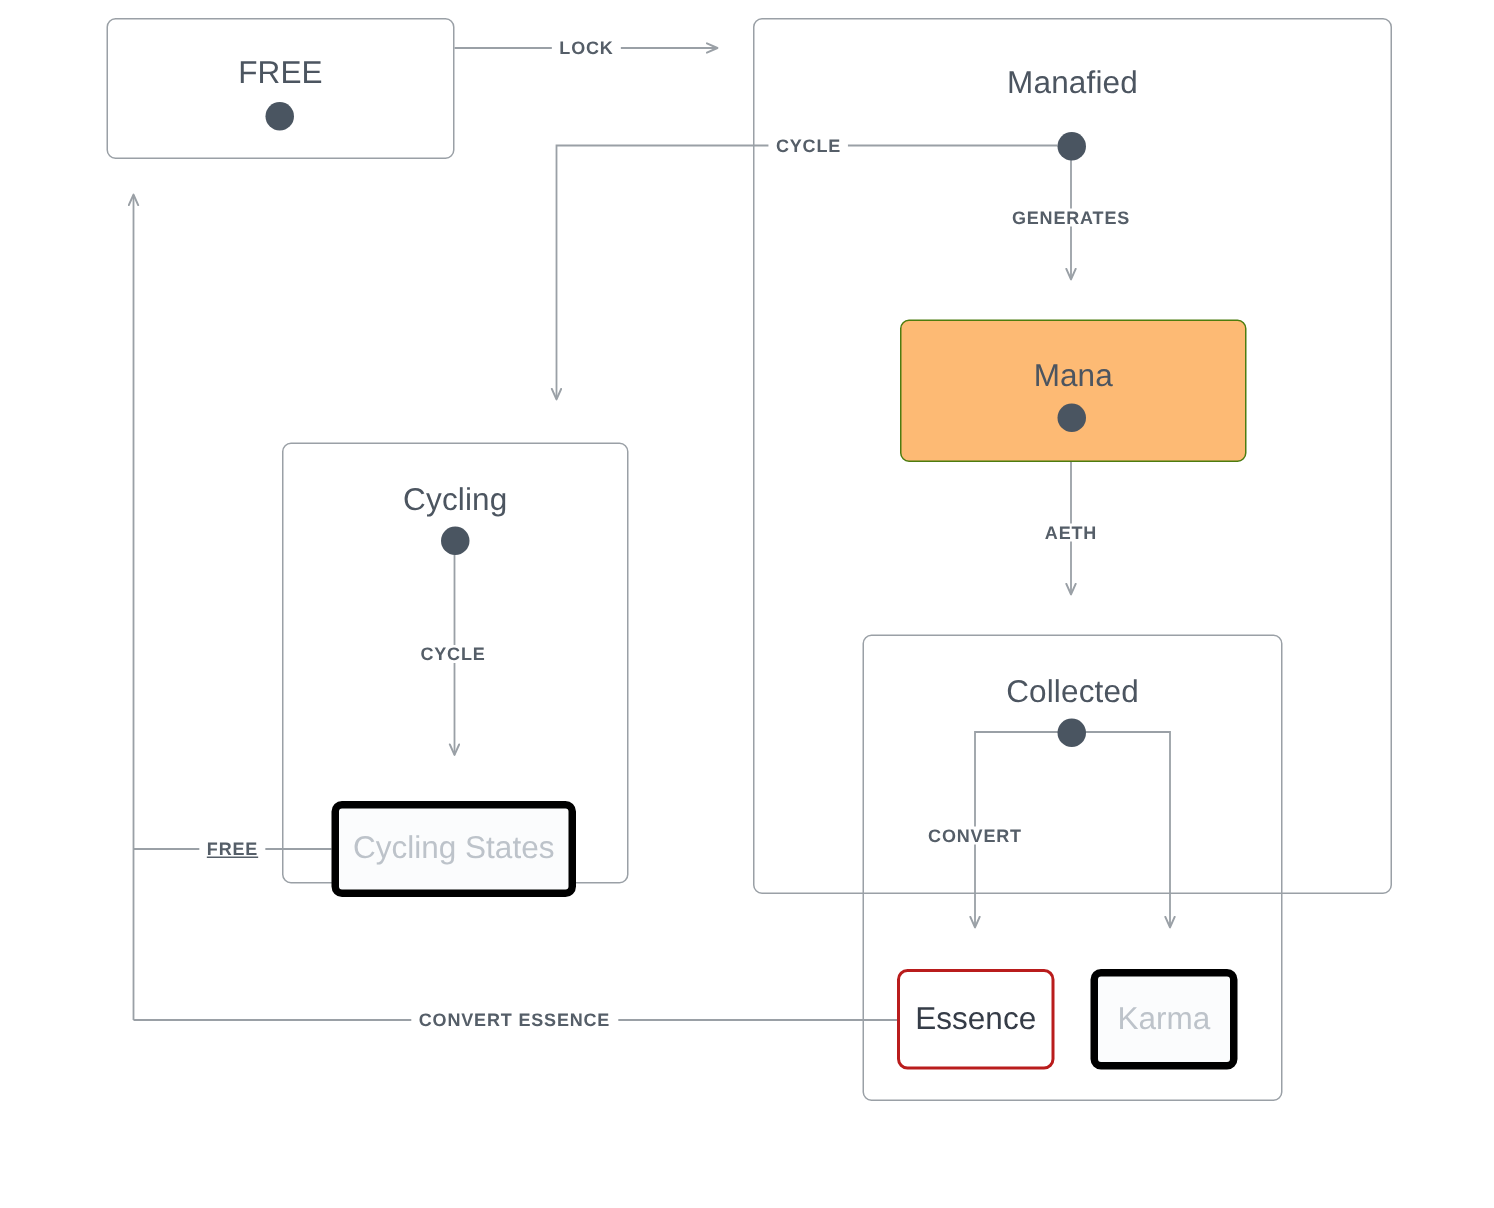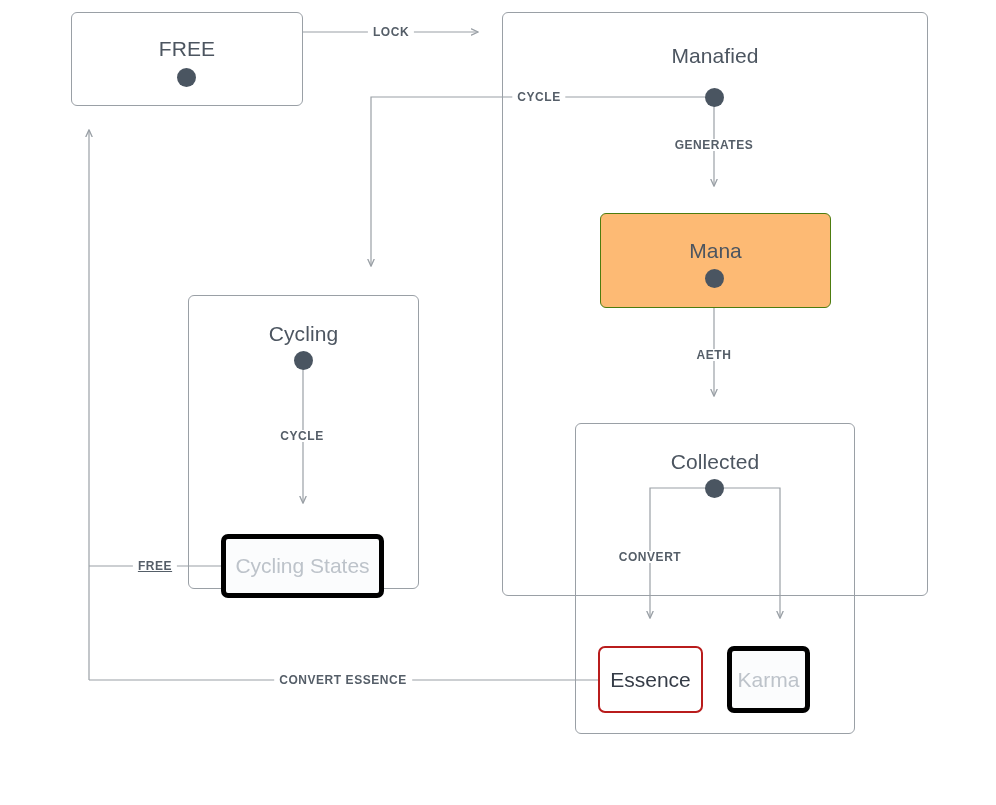--- a/index.html
+++ b/index.html
@@ -169,21 +169,21 @@
 
   <div class="group" style="left:575px; top:423px; width:280px; height:311px;">
     <div class="group-title" style="top:26px;">Collected</div>
   </div>
   <div class="dot" style="left:705px; top:479px;"></div>
 
   <div class="leaf active" style="left:598px; top:646px; width:105px; height:67px;">
     <span>Essence</span>
   </div>
 
-  <div class="leaf muted" style="left:727px; top:646px; width:83px; height:67px;">
+  <div class="leaf muted" style="left:727px; top:646px; width:98px; height:67px;">
     <span>Karma</span>
   </div>
 
   <div class="group" style="left:188px; top:295px; width:231px; height:294px;">
     <div class="group-title" style="top:26px;">Cycling</div>
   </div>
   <div class="dot" style="left:294px; top:351px;"></div>
 
   <div class="leaf muted" style="left:221px; top:534px; width:163px; height:64px;">
     <span>Cycling States</span>

